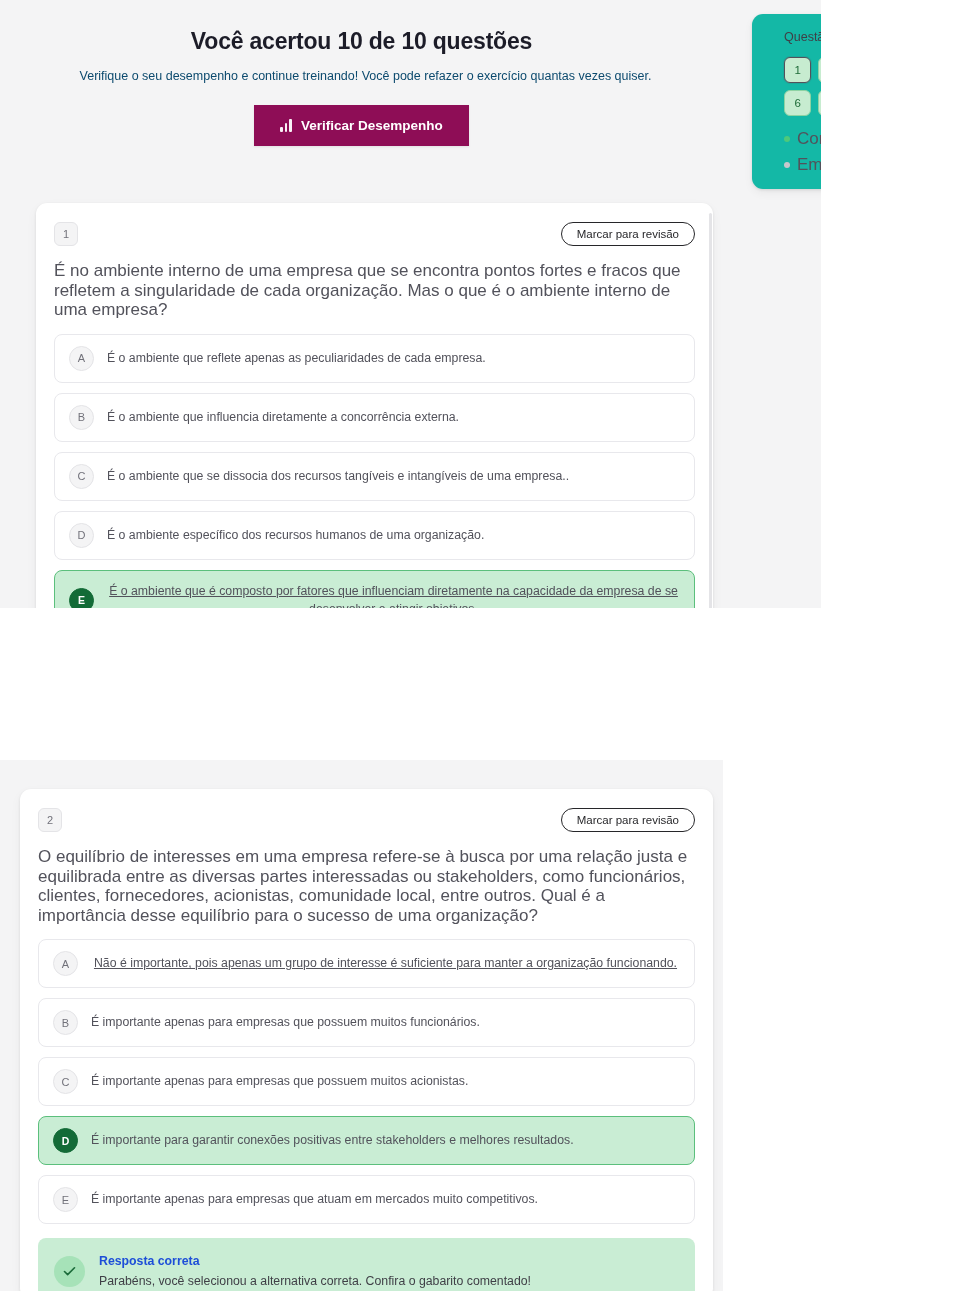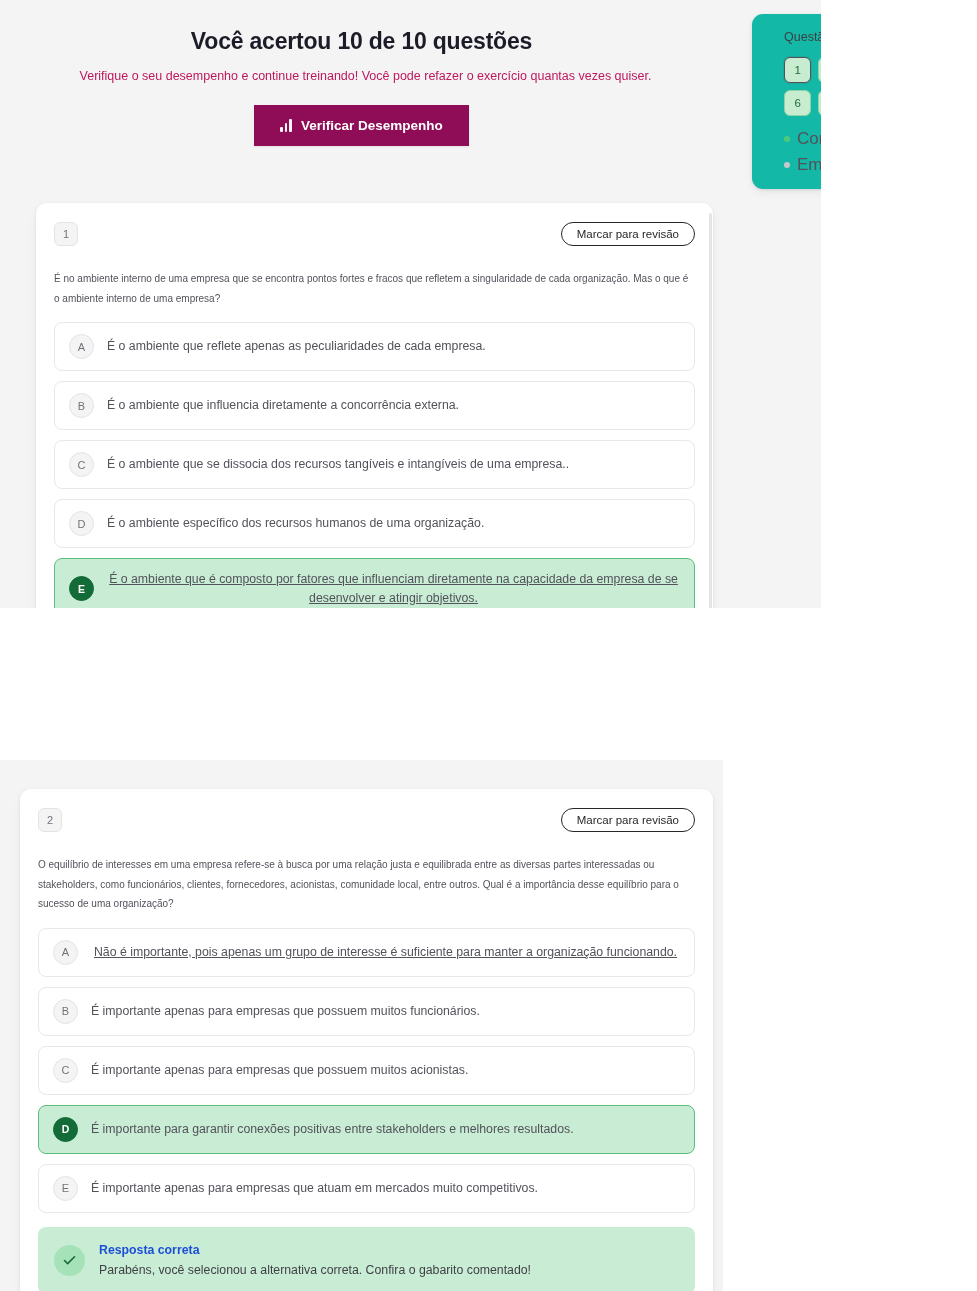--- a/index.html
+++ b/index.html
@@ -76,21 +76,21 @@
     font-size: 23px;
     font-weight: bold;
     color: #1c1c28;
     letter-spacing: -0.2px;
     line-height: 30px;
   }
 
   .result-subtitle {
     margin-top: 11px;
     font-size: 12.5px;
-    color: #be185d;
+    color: #0c4a6e;
     line-height: 18px;
     padding-left: 8px;
   }
 
   .btn-perf-wrap { margin-top: 20px; }
 
   .btn-performance {
     display: inline-flex;
     align-items: center;
     justify-content: center;
@@ -211,22 +211,22 @@
     color: #27272a;
     border-radius: 999px;
     font-size: 11.5px;
     font-family: "Liberation Sans", sans-serif;
     padding: 5px 15px;
     cursor: pointer;
     white-space: nowrap;
   }
 
   .qstatement {
-    margin-top: 20px;
-    font-size: 10px;
+    margin-top: 12px;
+    font-size: 17px;
     color: #52525b;
     line-height: 19.5px;
   }
 
   .options { margin-top: 14px; }
 
   .option {
     display: flex;
     align-items: center;
     gap: 13px;

